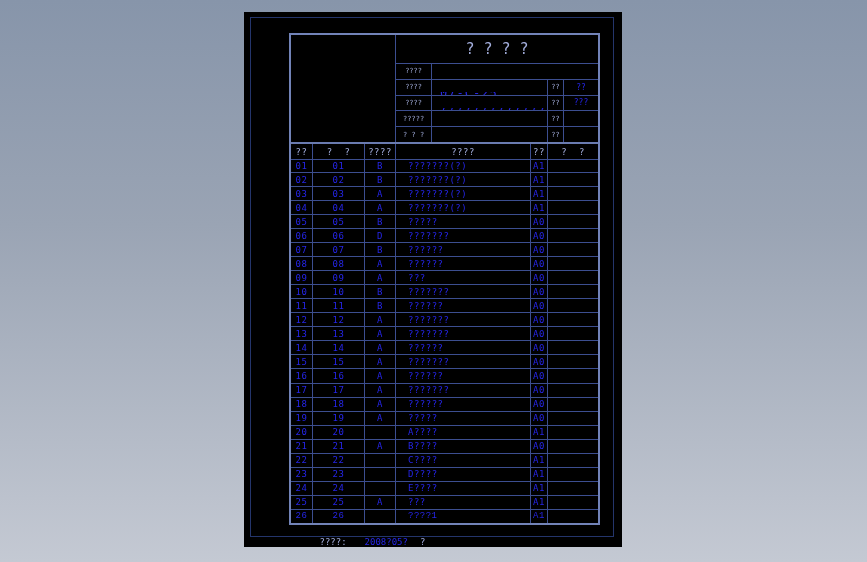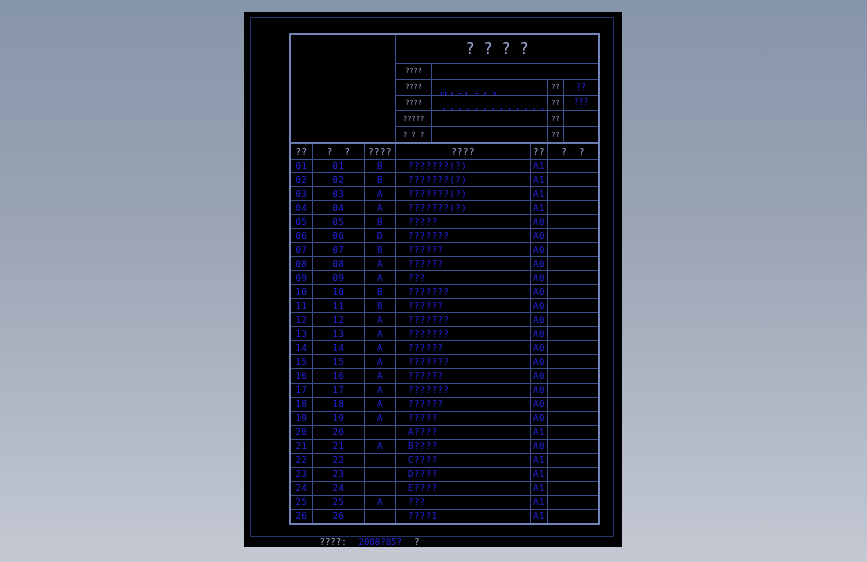--- a/index.html
+++ b/index.html
@@ -53,41 +53,41 @@
   
   .thead{
     position:absolute;left:0;right:0;top:109px;height:15px;display:flex;
     border-bottom:1px solid #3c4e90;color:#a3aedd;
   }
   .tbody{
     position:absolute;left:0;right:0;top:124px;bottom:0;
     display:flex;flex-direction:column;
   }
   .trow{flex:1;display:flex;border-bottom:1px solid #3c4e90;min-height:0;}
-  .trow:last-child{border-bottom:none;}
+  .trow:last-child{border-bottom:none;font-family:Liberation Mono, monospace;}
   .cell{
     display:flex;align-items:center;justify-content:center;
     font-size:9px;border-right:1px solid #3c4e90;box-sizing:border-box;
     white-space:pre;overflow:hidden;letter-spacing:0.5px;
   }
   .cell:last-child{border-right:none;}
   .c0{width:22px;}
   .c1{width:52px;}
   .c2{width:31px;}
   .c3{flex:1;justify-content:flex-start;padding-left:12px;}
   .c4{width:17px;}
   .c5{width:50px;}
   .tbody .cell{color:#2525e8;}
   
   .footer{position:absolute;left:0;right:0;top:515px;height:14px;font-size:9px;}
   .f-left{position:absolute;left:43px;top:0;white-space:pre;}
   .f-right{position:absolute;right:14px;top:0;white-space:pre;}
   .lt{color:#a3aedd;}
   .bl{color:#2525e8;}
-  .f-left .bl{margin-left:12px;}
+  .f-left .bl{margin-left:18px;}
   .f-left .sfx{margin-left:12px;}
   .f-right span{margin-left:5px;}
   .f-right .gap{margin-left:12px;}
 </style>
 </head>
 <body>
 
 <div class="viewport">
   <div class="navy-frame"></div>
 

